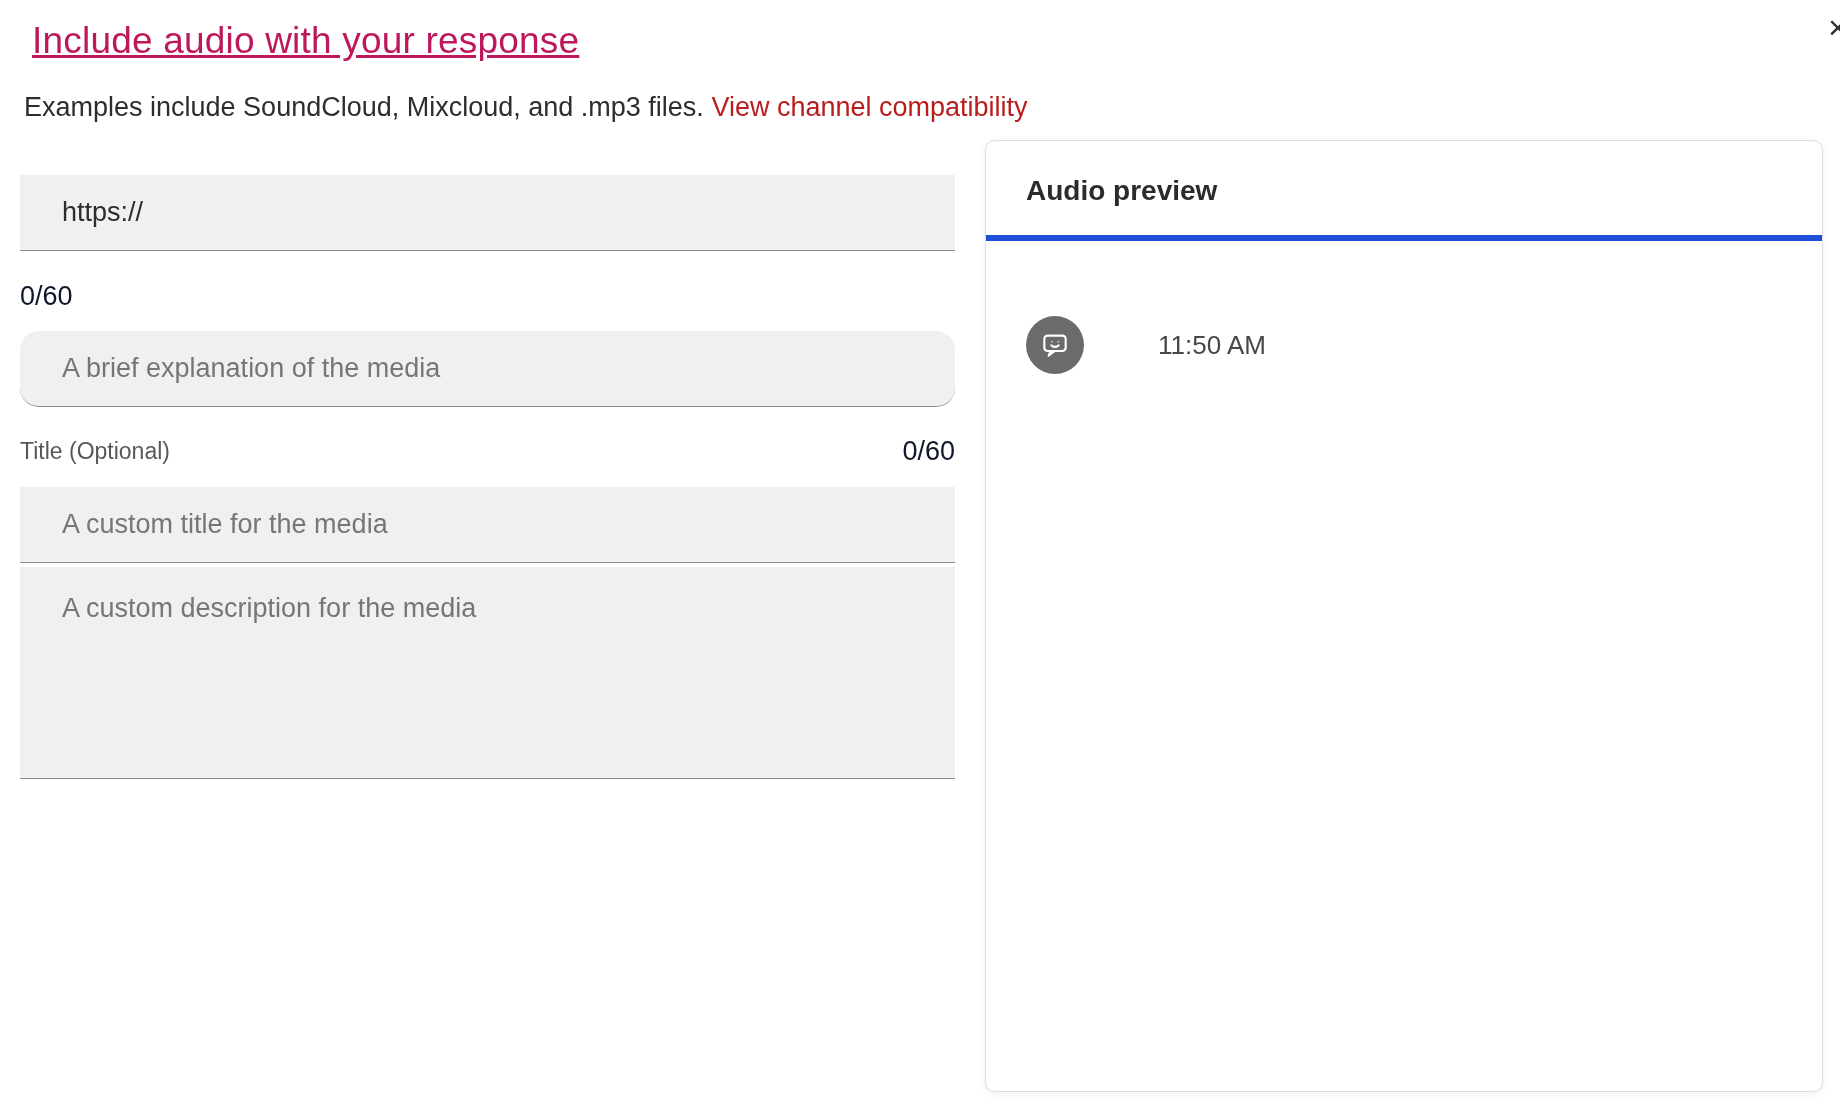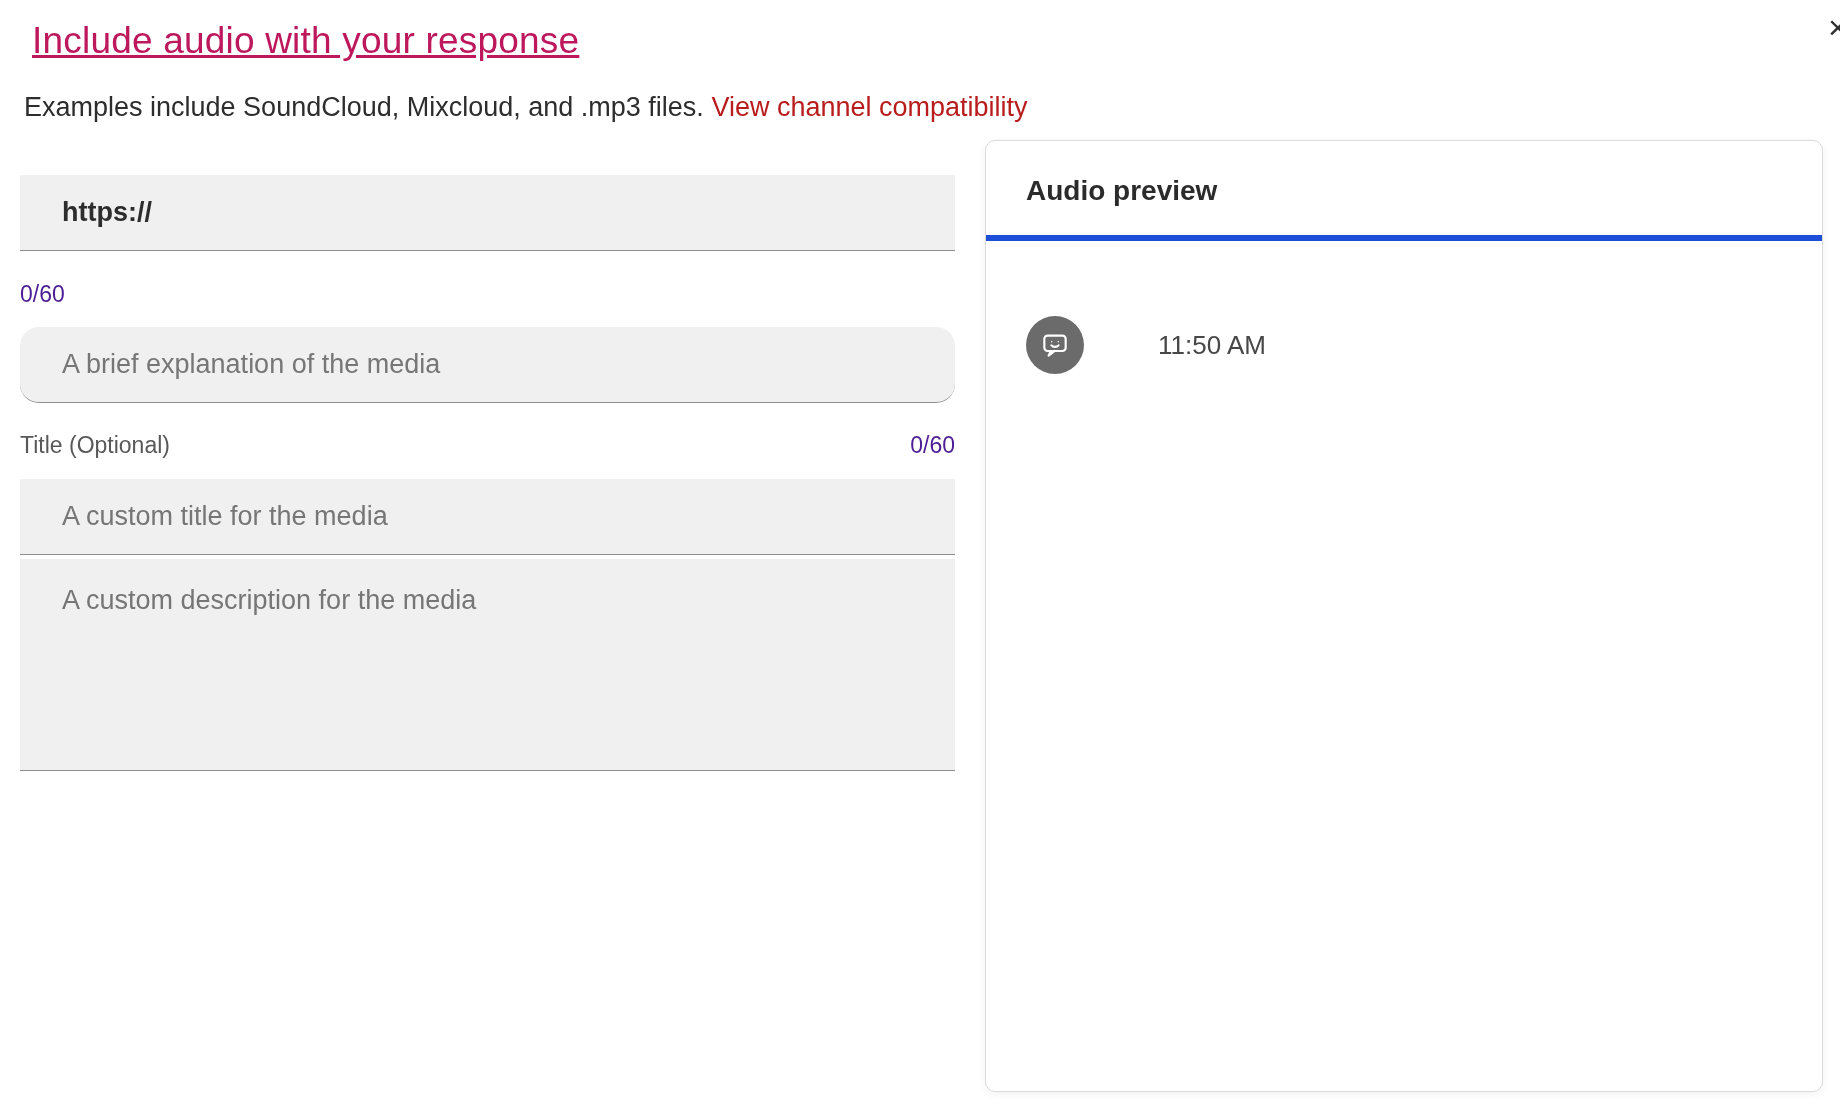--- a/index.html
+++ b/index.html
@@ -56,22 +56,22 @@
     width: 100%;
   }
   .field-label {
     font-size: 23px;
     color: #585858;
     display: inline-flex;
     align-items: center;
     gap: 14px;
   }
   .char-counter {
-    font-size: 23px;
-    color: #4c1d95;
+    font-size: 27px;
+    color: #0f172a;
   }
   .info-icon {
     display: inline-flex;
     align-items: center;
     justify-content: center;
     width: 30px; height: 30px;
     border: 2px solid #3c3c3c;
     border-radius: 50%;
     font-size: 19px;
     color: #3c3c3c;
@@ -98,21 +98,21 @@
     padding: 26px 20px 10px 42px;
     resize: none;
   }
   .text-input::placeholder, .text-area::placeholder {
     color: #767676;
     opacity: 1;
   }
 
   
   .row-source-label   { margin-top: 0; }
-  .row-source-input   { margin-top: 25px; font-weight: bold; }
+  .row-source-input   { margin-top: 25px; }
   .row-alt-label      { margin-top: 30px; }
   .row-alt-input      { margin-top: 19px; border-radius: 19px; }
   .row-title-label    { margin-top: 29px; }
   .row-title-input    { margin-top: 20px; }
   .row-desc-label     { margin-top: 32px; }
   .row-desc-input     { margin-top: 4px; }
 
   
   .preview-card {
     position: absolute;

